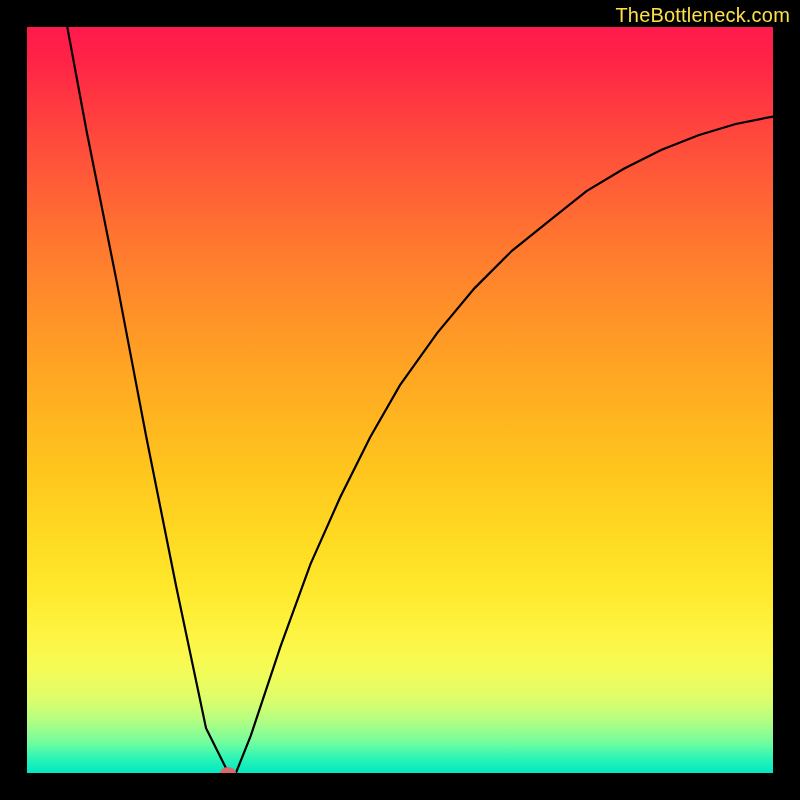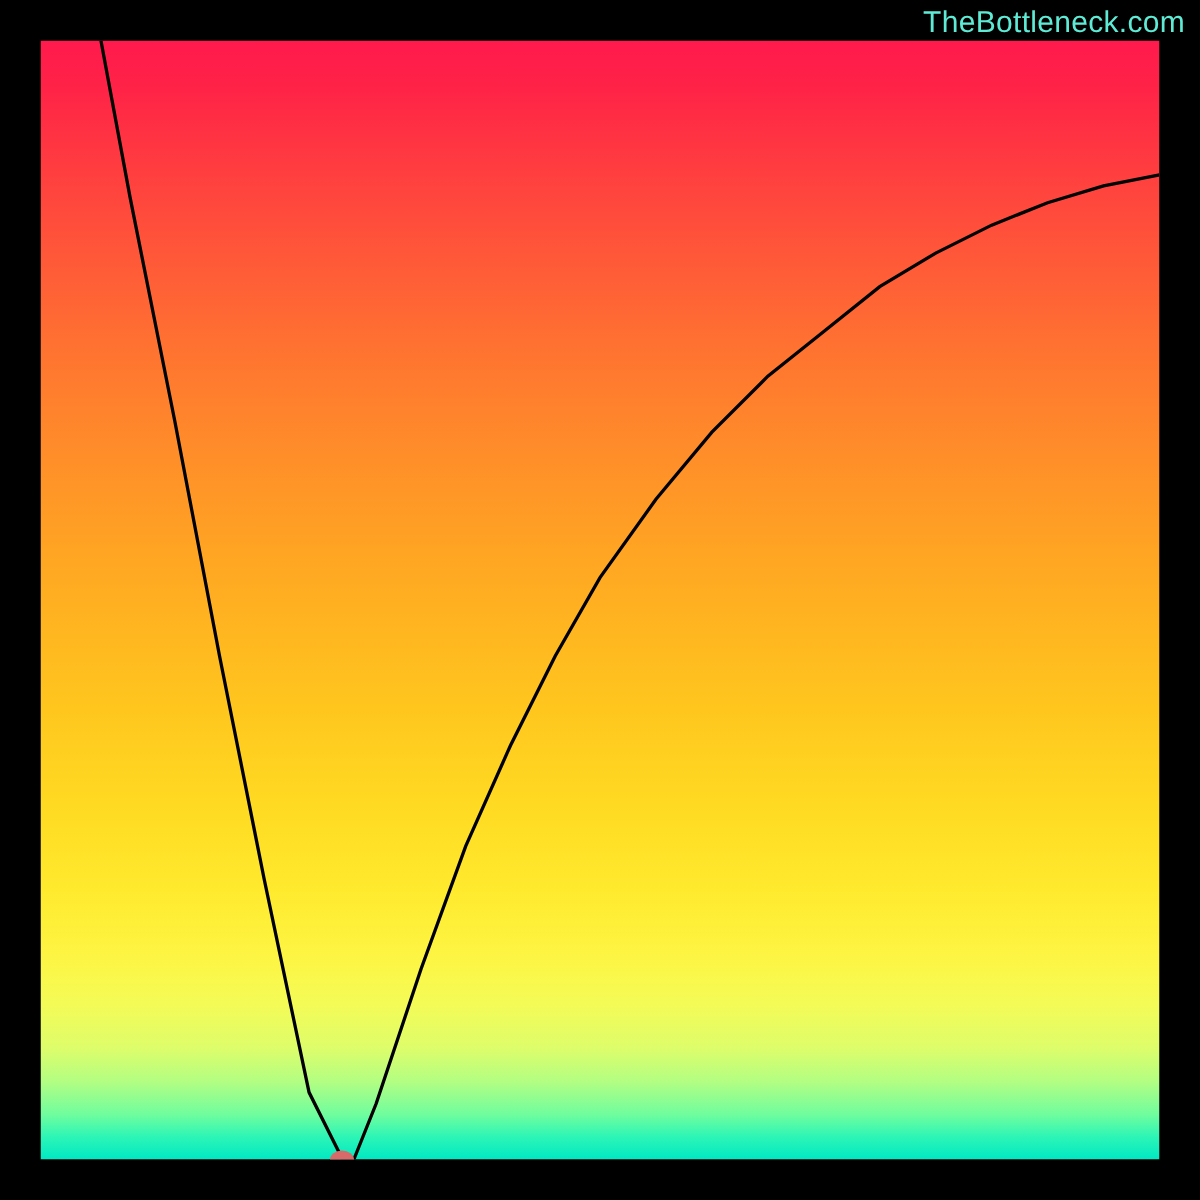--- a/index.html
+++ b/index.html
@@ -47,21 +47,21 @@
       #b3fe82 93%,
       #6ffd9e 96%,
       #2cf5b6 98%,
       #00e8c3 100%
     );
   }
   .watermark {
     position: absolute;
     top: 4px;
     right: 10px;
-    color: #5eead4;
+    color: #fde047;
     font-size: 20px;
     font-weight: 500;
     letter-spacing: 0.2px;
   }
   .curve {
     position: absolute;
     top: 0;
     left: 0;
     width: 746px;
     height: 746px;

